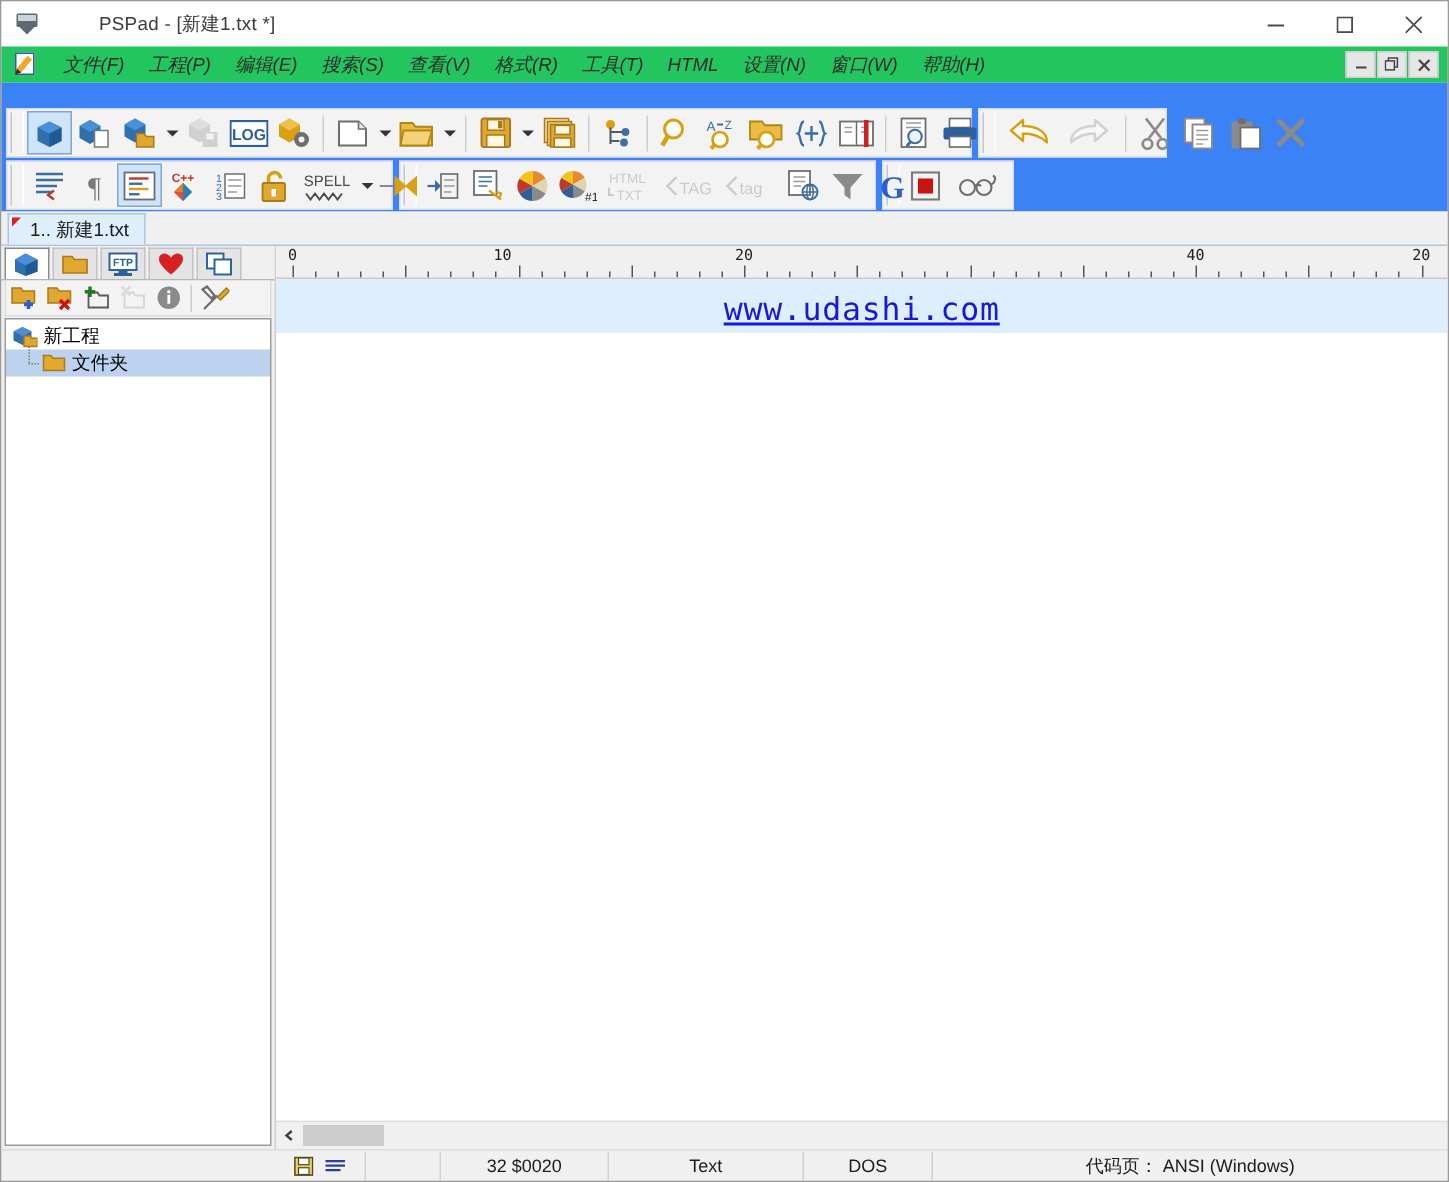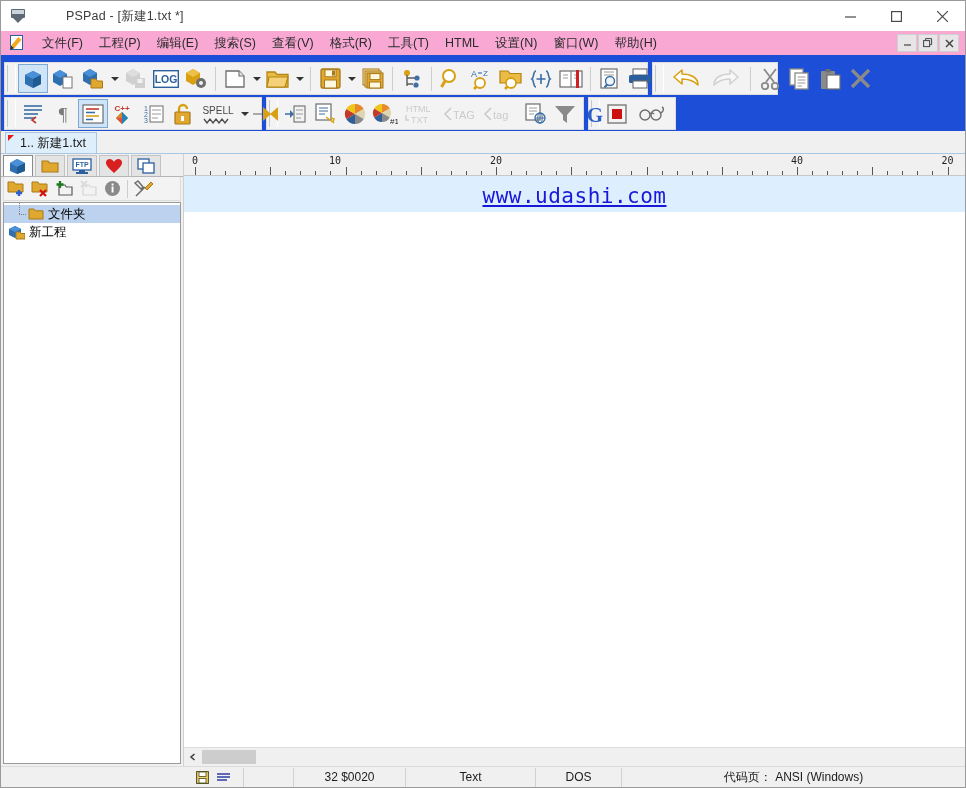--- a/index.html
+++ b/index.html
@@ -47,23 +47,23 @@
   .winbtns { margin-left: auto; display: flex; height: 30px; }
   .winbtn {
     width: 46px; height: 30px; display: flex;
     align-items: center; justify-content: center;
     color: #4a4a4a;
   }
   .winbtn svg { display: block; }
 
   
   .menubar {
-    height: 24px; background: #f9a8d4;
+    height: 24px; background: #22c55e;
     display: flex; align-items: center;
-    flex: 0 0 24px; position: relative;
+    flex: 0 0 24px; position: relative; font-style: italic;
   }
   .menu-app-icon {
     width: 18px; height: 18px; margin-left: 8px; margin-right: 7px;
     position: relative;
   }
   .menu-app-icon .pg {
     position: absolute; left: 1px; top: 1px; width: 13px; height: 15px;
     background: #ffffff; border: 1.4px solid #2b5f9e; box-sizing: border-box;
   }
   .menu-app-icon .pencil {
@@ -83,21 +83,21 @@
   }
   .mdibtns { margin-left: auto; display: flex; padding-right: 6px; }
   .mdibtn {
     width: 20px; height: 18px; display: flex; align-items: center;
     justify-content: center; background: #e6e6e6;
     border: 1px solid #cfcfcf; margin-left: 1px; color: #444;
     box-sizing: border-box;
   }
 
   
-  .toolbars { background: #1d4ed8; flex: 0 0 auto; padding-top: 6px; }
+  .toolbars { background: #3b82f6; flex: 0 0 auto; padding-top: 16px; }
   .toolbar-row {
     display: flex; align-items: center; height: 35px;
     padding-left: 3px;
   }
   .tb-band {
     display: flex; align-items: center; height: 33px;
     background: #f3f3f3; border: 1px solid #dcdcdc;
     box-sizing: border-box;
   }
   .grip {
@@ -760,34 +760,34 @@
         <div class="tsep" style="height:18px;margin:0 3px"></div>
         <div class="mbtn">
           <svg width="19" height="18" viewBox="0 0 19 18">
             <path d="M2 16l9-9M1 3l3-2 5 6-2 2z" fill="none" stroke="#6d6d6d" stroke-width="1.5"></path>
             <path d="M17 2l-6 6 2 2 6-6z" fill="#e0a82e" stroke="#a9791a" stroke-width="1"></path>
           </svg>
         </div>
       </div>
 
       <div class="tree">
-        <div class="tnode child sel">
-          <span class="tline"></span>
-          <svg width="16" height="14" viewBox="0 0 16 14">
-            <path d="M1 2h5l1.2 1.8H15V12H1z" fill="#e0a82e" stroke="#a9791a"></path>
-          </svg>
-          <span class="tlabel">文件夹</span>
-        </div>
         <div class="tnode">
           <svg width="17" height="16" viewBox="0 0 17 16">
             <polygon points="1,5 7,2 13,5 13,11 7,14 1,11" fill="#2f6fb0"></polygon>
             <polygon points="1,5 7,8 13,5 7,2" fill="#4a90d9"></polygon>
             <path d="M8 8h4l1 1.5h4V15H8z" fill="#e0a82e" stroke="#a9791a"></path>
           </svg>
           <span class="tlabel">新工程</span>
+        </div>
+        <div class="tnode child sel">
+          <span class="tline"></span>
+          <svg width="16" height="14" viewBox="0 0 16 14">
+            <path d="M1 2h5l1.2 1.8H15V12H1z" fill="#e0a82e" stroke="#a9791a"></path>
+          </svg>
+          <span class="tlabel">文件夹</span>
         </div>
       </div>
     </div>
 
     <div class="editor-area">
       <div class="ruler" id="ruler">
           <div class="num" style="left: 11px;">0</div>
           <div class="tick maj" style="left: 11px;"></div>
           <div class="tick min" style="left: 26.05px;"></div>
           <div class="tick min" style="left: 41.1px;"></div>

